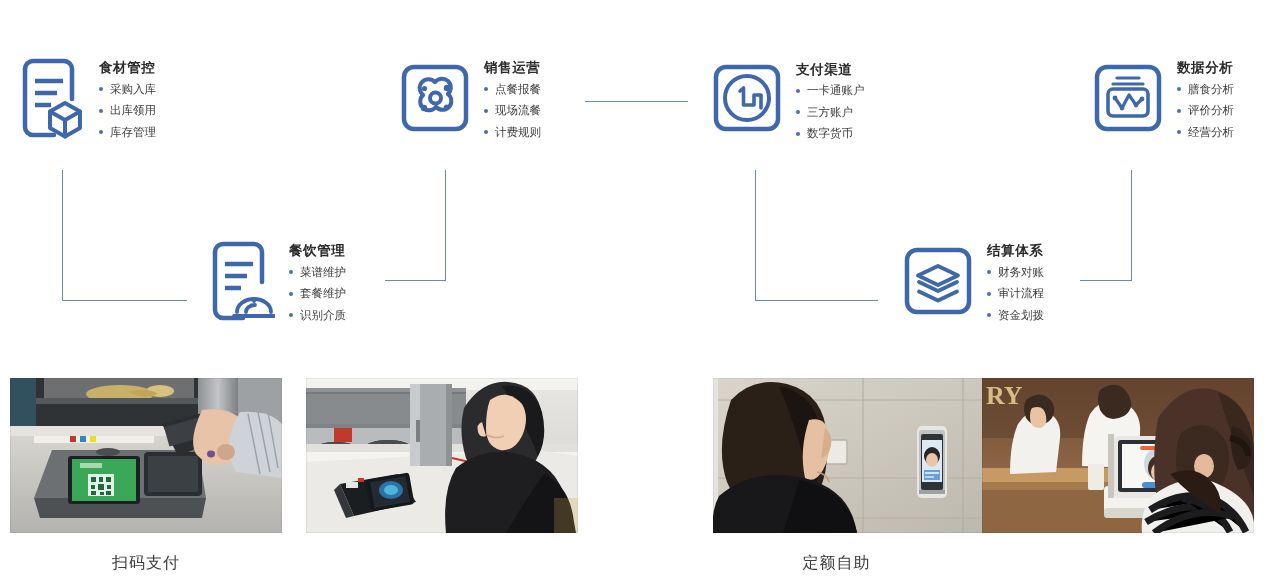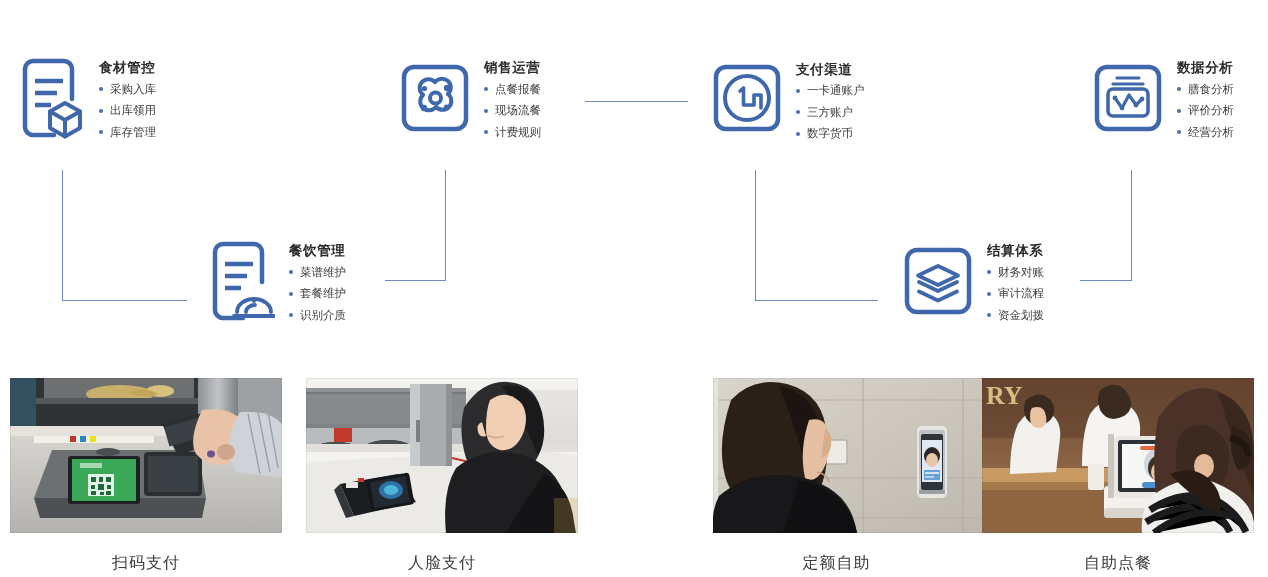--- a/index.html
+++ b/index.html
@@ -438,21 +438,20 @@
           <path d="M196 8 q30 -4 40 26 q6 26 -4 44 q-12 -32 -36 -70z" fill="#1a1a1c"></path>
           <path d="M184 22 q18 -12 32 4 q8 14 0 32 q-8 16 -22 14 q-14 -4 -14 -22 q0 -18 4 -28z" fill="#f0cfb4"></path>
           <path d="M176 44 q-6 2 -4 10 q2 6 8 4" fill="#f0cfb4"></path>
           <path d="M180 56 q8 6 18 2" stroke="#d8a98b" stroke-width="1.6" fill="none"></path>
           <path d="M150 90 q28 -22 62 -14 q40 10 48 48 q4 16 4 31 L140 155 q-4 -42 10 -65z" fill="#1e1e20"></path>
           <path d="M238 96 q26 12 30 48 q2 11 2 11 L200 155 q20 -34 38 -59z" fill="#141416"></path>
           <rect x="248" y="120" width="24" height="35" fill="#caa34a" opacity="0.25"></rect>
           <rect x="0" y="0" width="272" height="155" fill="none" stroke="#0000000f" stroke-width="2"></rect>
         </svg>
       </div>
-      <div class="caption">人脸支付</div>
     </div>
 
     <div class="photo-cell" style="left:688px;padding-left:25px;">
       <div class="photo">
         <svg viewBox="0 0 272 155" xmlns="http://www.w3.org/2000/svg">
           <defs>
             <linearGradient id="p3wall" x1="0" y1="0" x2="1" y2="1">
               <stop offset="0" stop-color="#d9d5cb"></stop>
                 <stop offset="0.5" stop-color="#cdc8bd"></stop>
               <stop offset="1" stop-color="#bdb8ad"></stop>
@@ -550,17 +549,16 @@
             <path d="M168 132 q34 -22 62 -10"></path>
             <path d="M164 144 q40 -24 74 -10"></path>
             <path d="M200 120 q34 6 48 34"></path>
             <path d="M214 114 q36 10 50 40"></path>
             <path d="M172 155 q40 -30 80 -16"></path>
           </g>
           <path d="M188 96 q24 -10 40 6 q14 14 10 34 q-30 -18 -50 -40z" fill="#2a1c15"></path>
           <rect x="0" y="0" width="272" height="155" fill="none" stroke="#0000000f" stroke-width="2"></rect>
         </svg>
       </div>
-      <div class="caption">自助点餐</div>
     </div>
 
   </div>
 </div>
 
 </body></html>

